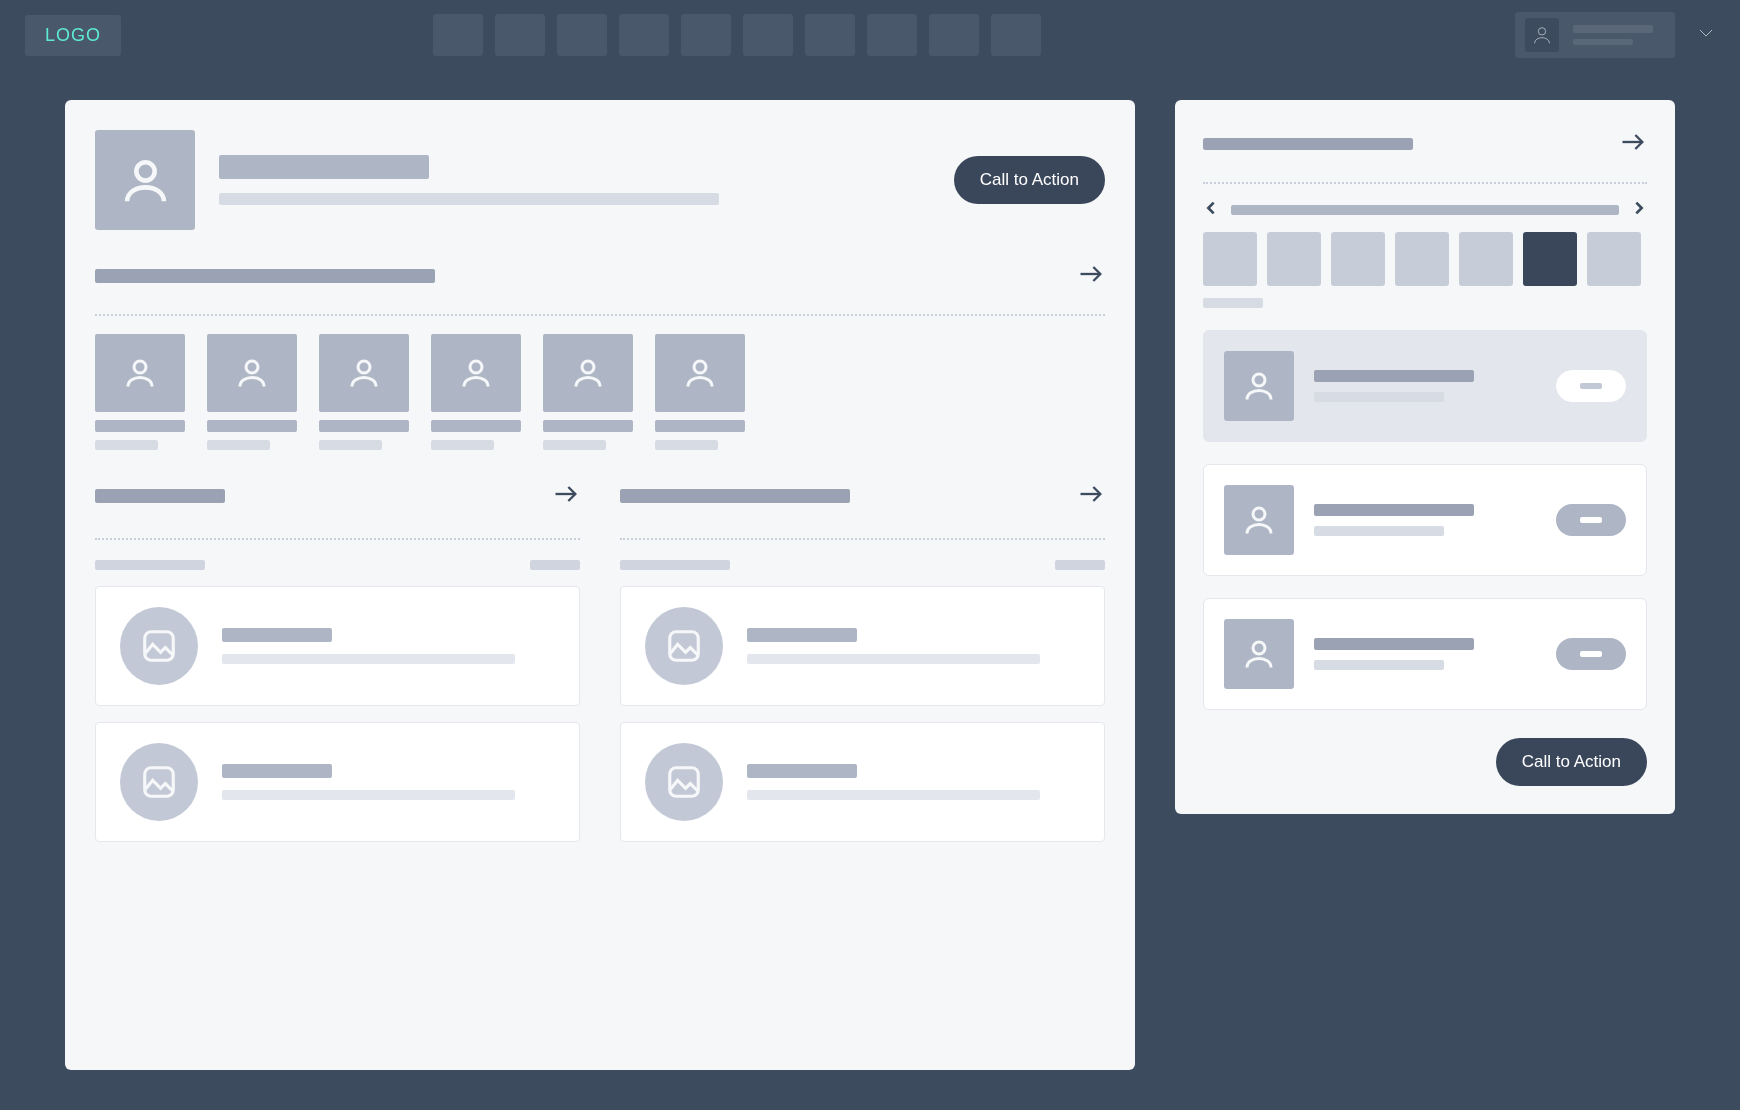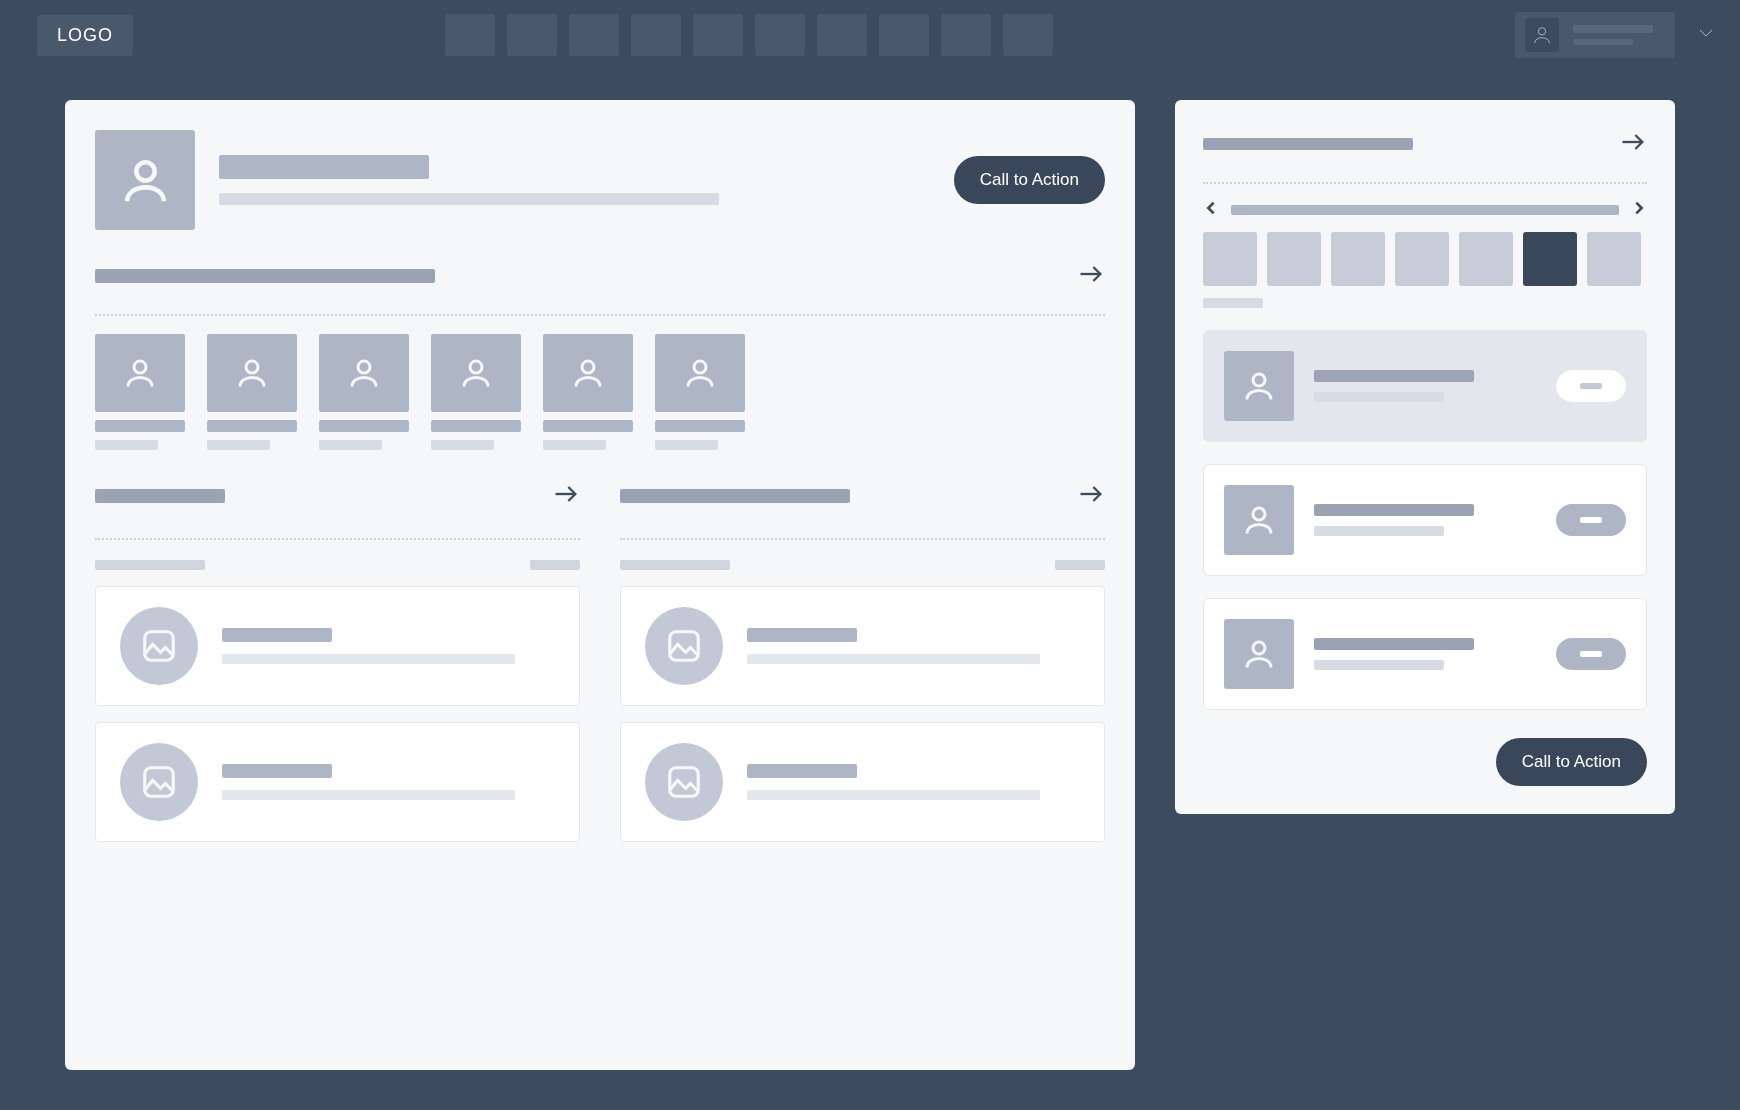--- a/index.html
+++ b/index.html
@@ -19,26 +19,25 @@
   
   .topbar {
     display: flex;
     align-items: center;
     height: 70px;
     padding: 0 25px;
     gap: 22px;
   }
   .logo {
     background: #4a586c;
-    color: #ffffff;
+    color: #5eead4;
     padding: 10px 20px;
     font-size: 18px;
     letter-spacing: 1px;
     border-radius: 3px;
-    margin-left: 12px;
   }
   .nav-items {
     display: flex;
     gap: 12px;
     margin-left: 290px;
   }
   .nav-item {
     width: 50px;
     height: 42px;
     background: #4a586c;

